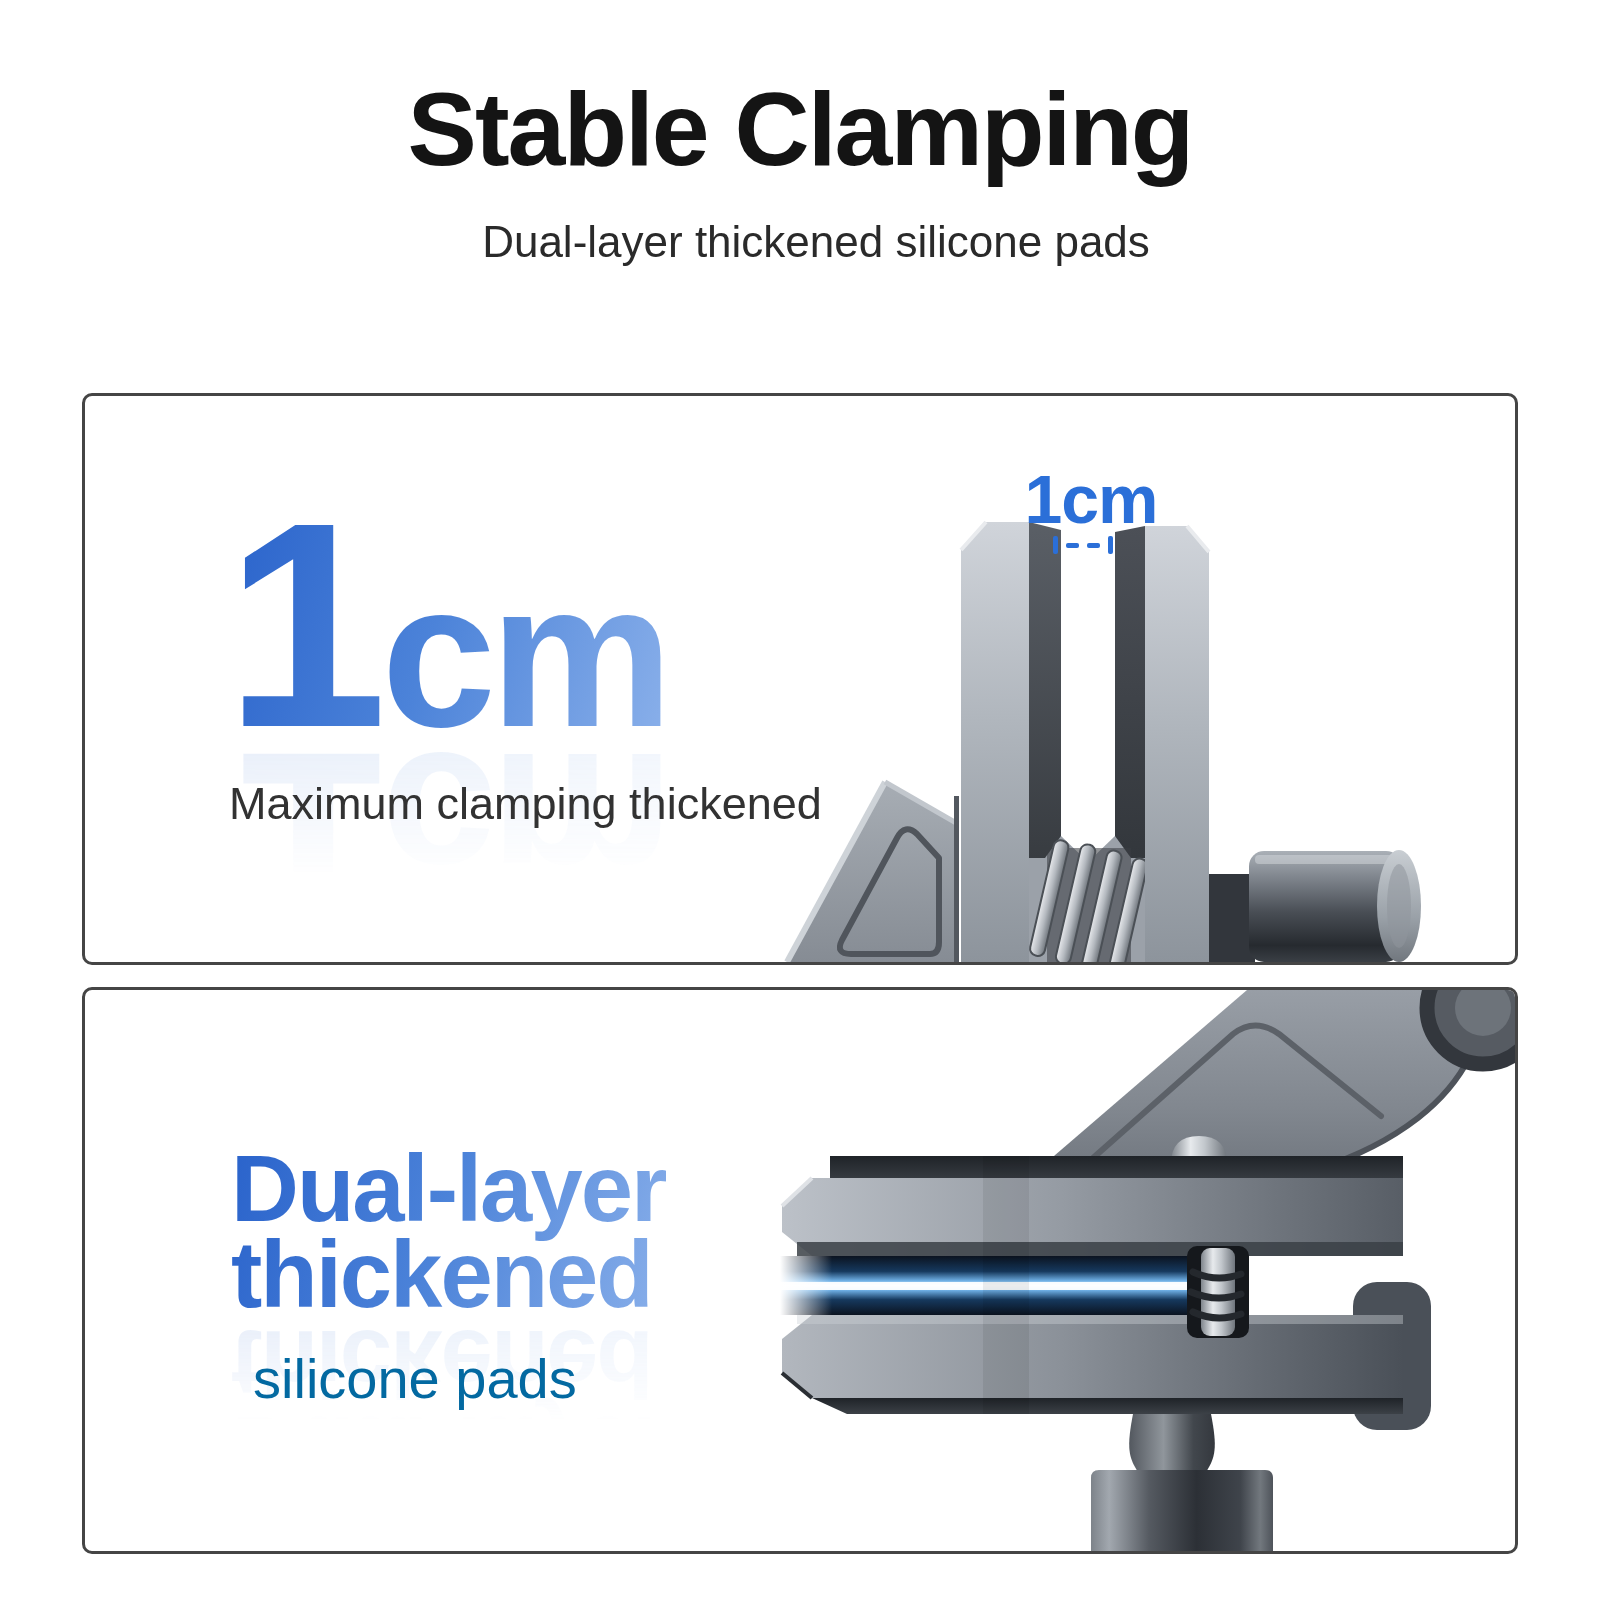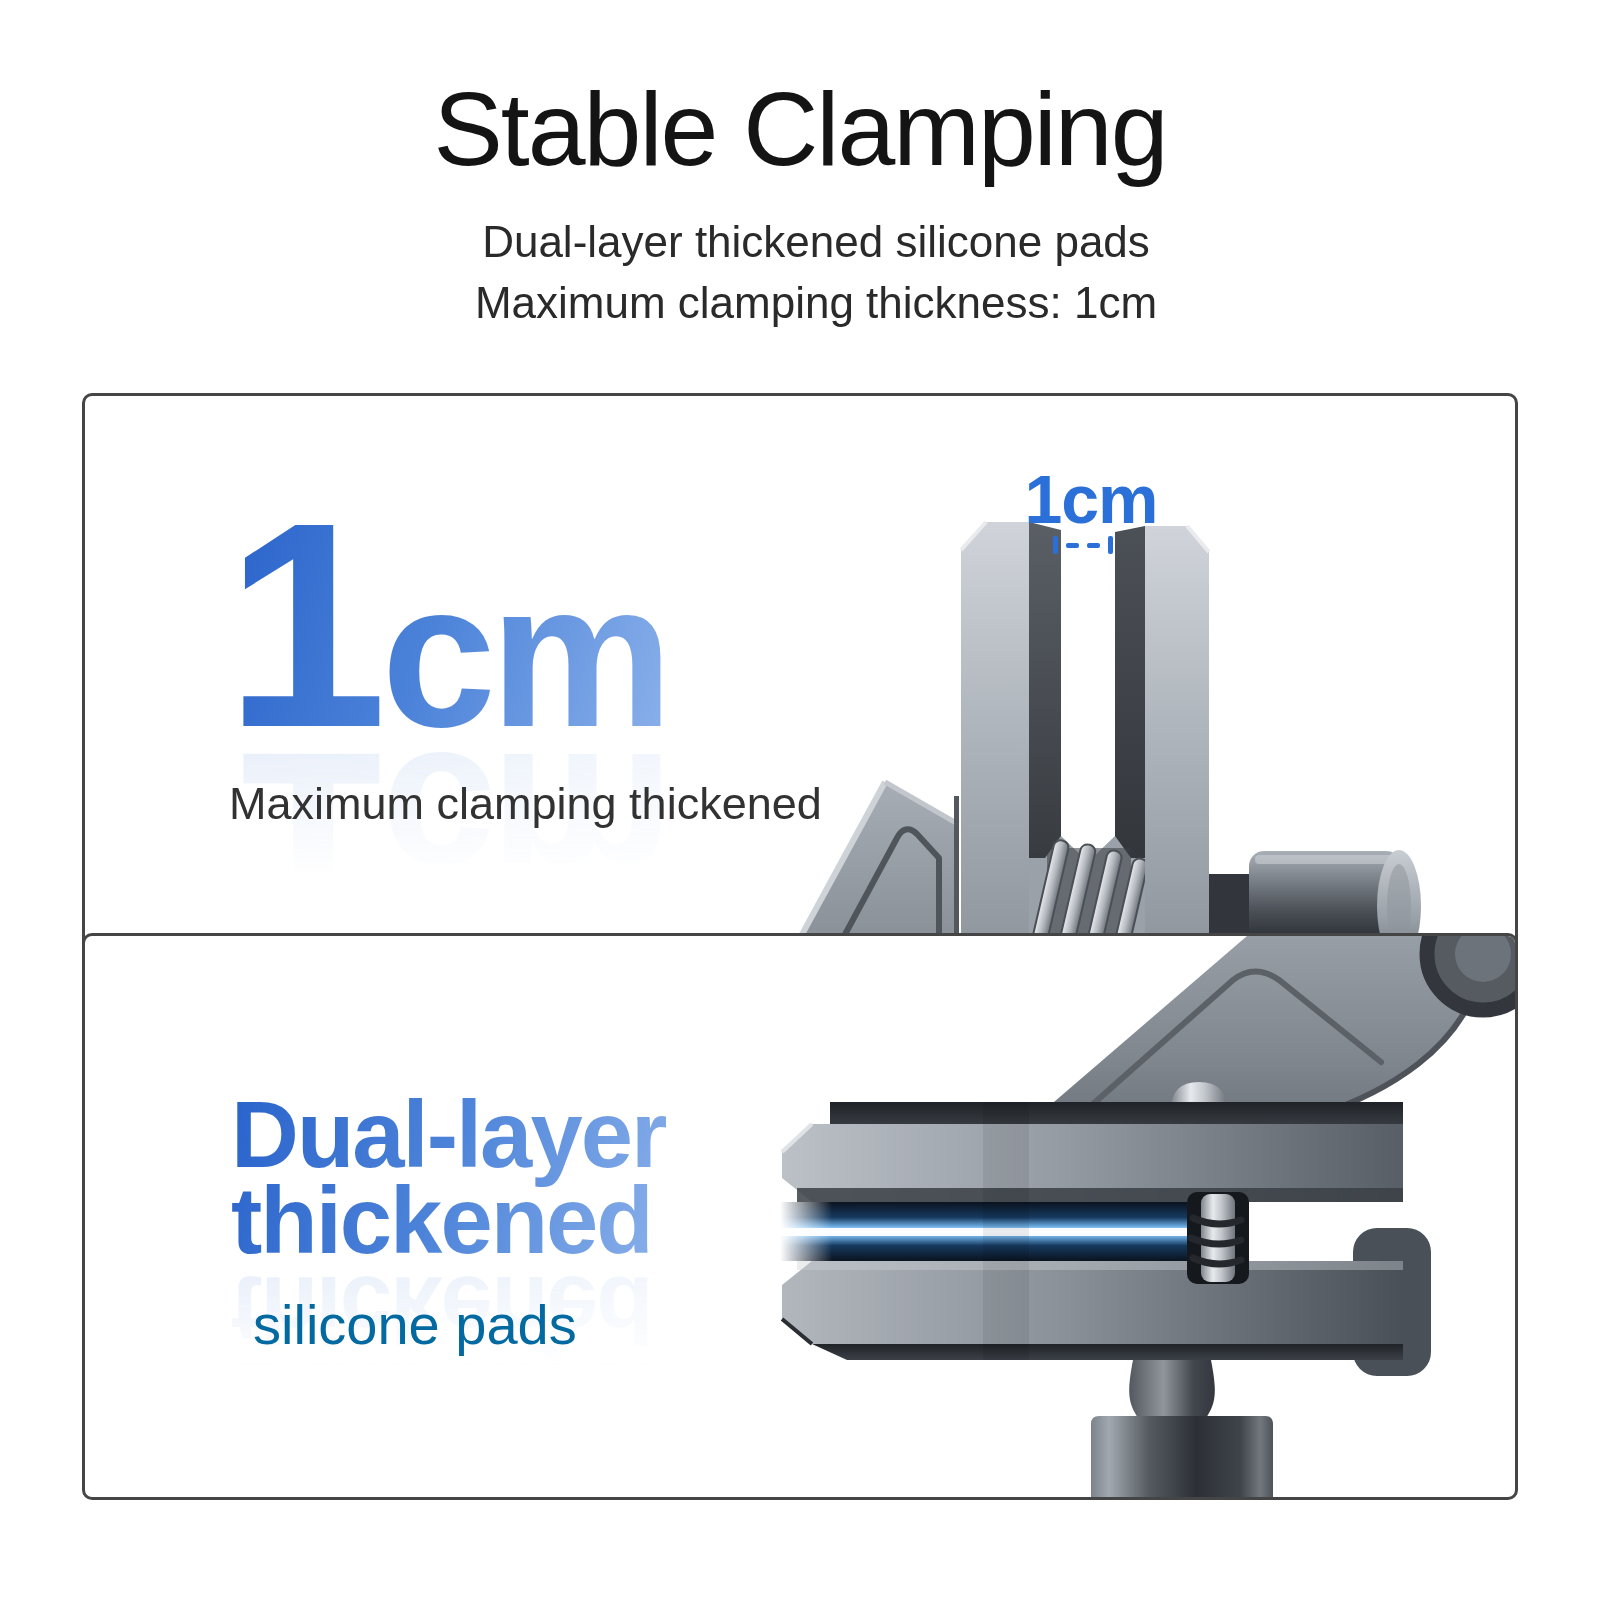--- a/index.html
+++ b/index.html
@@ -14,34 +14,34 @@
   *{margin:0;padding:0;box-sizing:border-box;}
   html,body{width:1600px;height:1600px;overflow:hidden;}
   body{
     background:#ffffff;
     font-family:"Liberation Sans", sans-serif;
     position:relative;
   }
   
   .header{position:absolute;top:72px;left:0;width:1600px;text-align:center;}
   .title{
-    font-size:104px;font-weight:normal;letter-spacing:-2px;
+    font-size:104px;font-weight:bold;letter-spacing:-2px;
     color:var(--heading-text);line-height:1.1;
   }
   .subtitle{
     font-size:44px;font-weight:400;color:var(--body-text);
     line-height:1.38;margin-top:26px;padding-left:32px;
   }
   
   .card{
     position:absolute;left:82px;width:1436px;background:#fff;
     border:3px solid var(--card-border);border-radius:10px;overflow:hidden;
   }
   .card1{top:393px;height:572px;}
-  .card2{top:933px;height:567px;padding-left:28px;}
+  .card2{top:987px;height:567px;padding-left:28px;}
   .card svg.illus{position:absolute;left:0;top:0;width:100%;height:100%;display:block;}
 
   
   .stat-wrap{position:absolute;left:140px;top:116px;z-index:3;}
   .grad-blue{
     background-image:linear-gradient(108deg,var(--gradient-blue-start) 0%,var(--gradient-blue-mid) 48%,var(--gradient-blue-end) 100%);
     -webkit-background-clip:text;background-clip:text;color:transparent;
   }
   .stat{white-space:nowrap;font-weight:bold;line-height:.78;letter-spacing:-6px;}
   .stat .val{font-size:292px;}
@@ -78,21 +78,20 @@
     font-size:56px;color:#0369a1;white-space:nowrap;margin-left:20px;
   }
 </style>
 </head>
 <body>
 
 <header class="header">
   <h1 class="title">Stable Clamping</h1>
   <p class="subtitle">
     <span>Dual-layer thickened silicone pads</span><br>
-    <span>Maximum clamping thickness: 1cm</span>
   </p>
 </header>
 
 <section class="card card1">
 
   <svg class="illus" viewBox="0 0 1430 566" aria-hidden="true">
     <defs>
       <linearGradient id="c1JawL" x1="0" y1="0" x2="0" y2="1">
         <stop offset="0" stop-color="#d0d4da"></stop>
           <stop offset=".45" stop-color="#b0b6bd"></stop>

